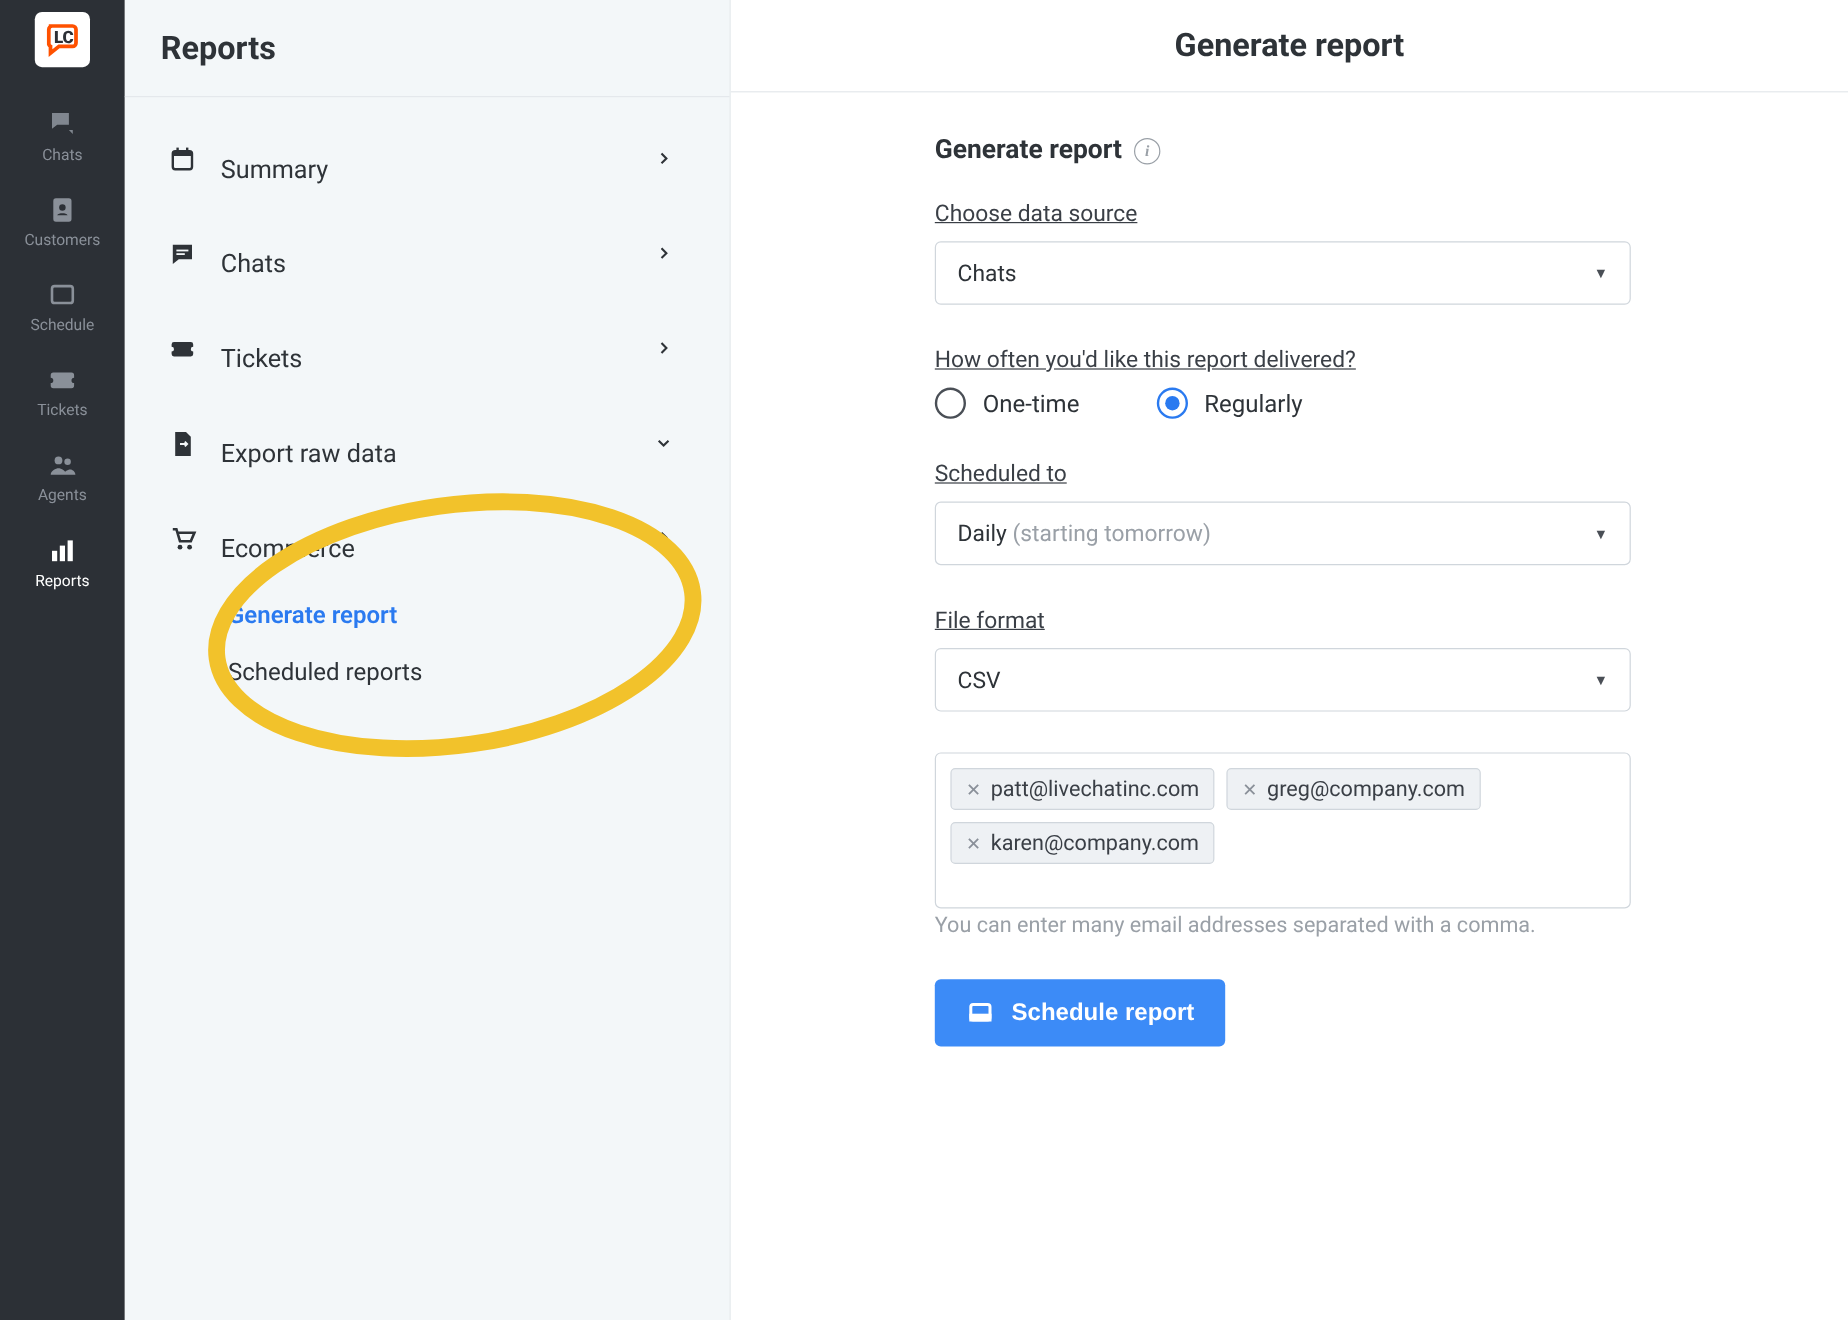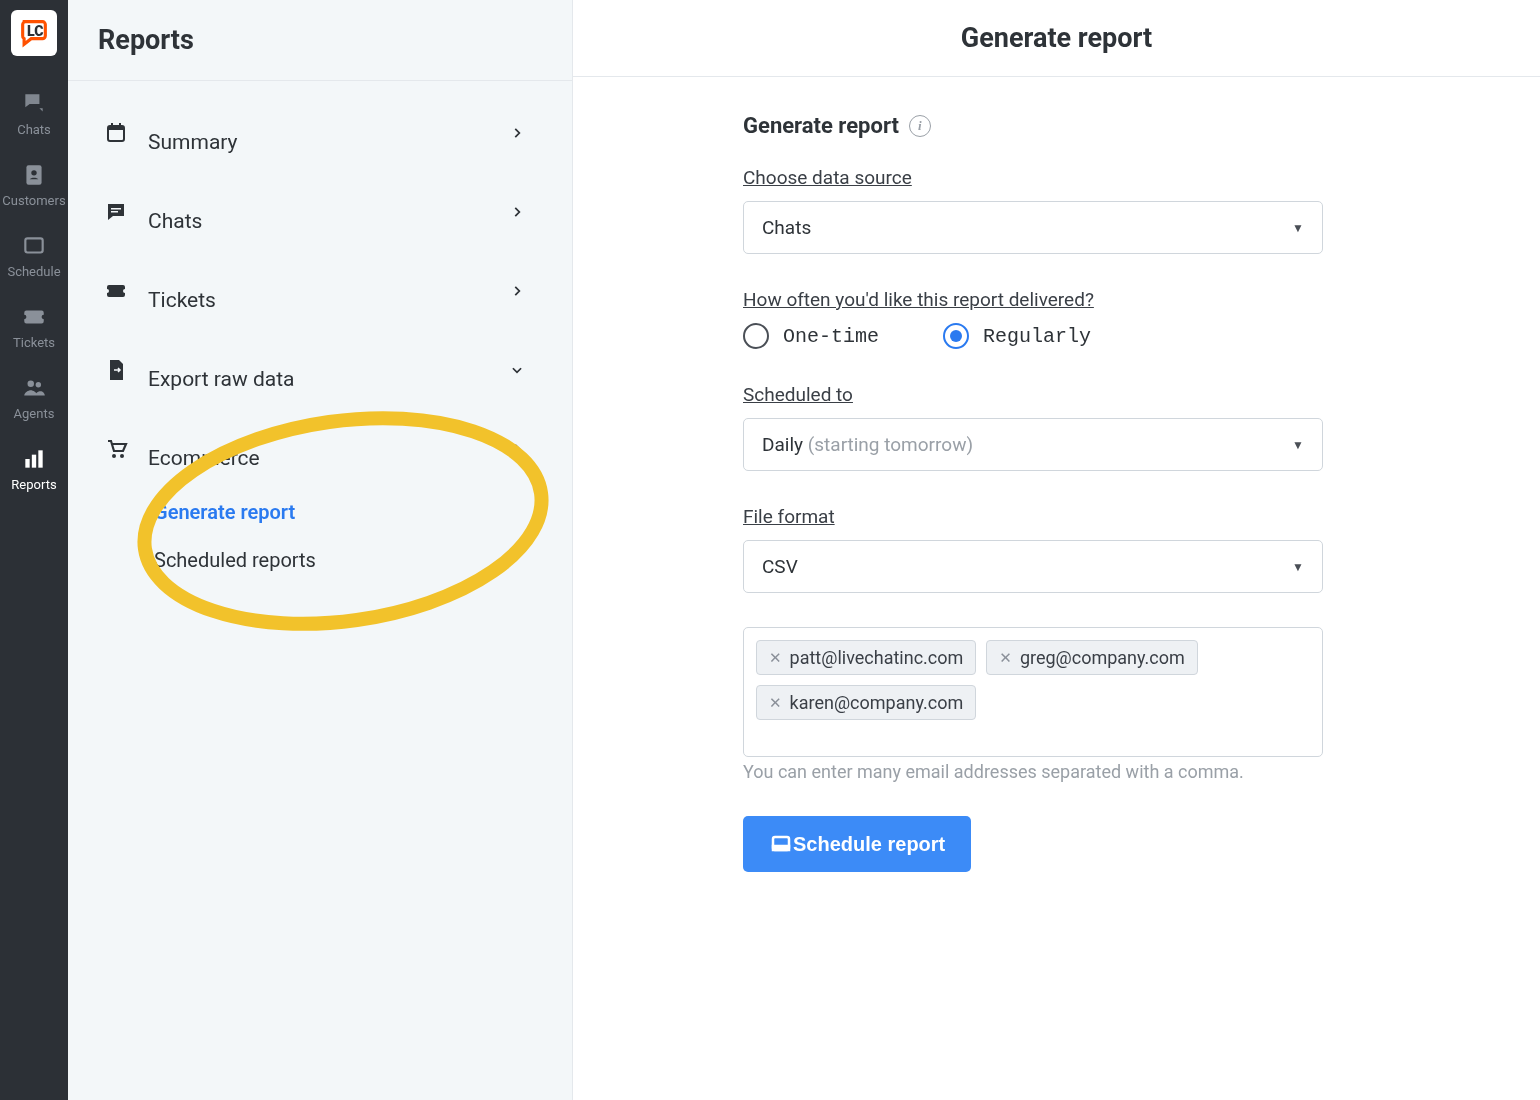--- a/index.html
+++ b/index.html
@@ -8,21 +8,21 @@
   display: flex;
   width: 1540px;
   height: 1100px;
   background: #fff;
   color: #2e3338;
   overflow: hidden;
 }
 
 
 .rail {
-  width: 68px;
+  width: 104px;
   background: #2c3036;
   display: flex;
   flex-direction: column;
   align-items: center;
   padding-top: 10px;
   flex-shrink: 0;
 }
 .rail .logo {
   width: 46px; height: 46px;
   background: #fff;
@@ -119,21 +119,21 @@
   padding: 14px 18px;
   font-size: 19px;
   color: #2e3338;
   background: #fff;
   display: flex; justify-content: space-between; align-items: center;
   cursor: pointer;
 }
 .select .hint { color: #9aa0a7; }
 .select .caret { color: #4a4f56; font-size: 12px; }
 .form-block { margin-bottom: 34px; }
-.radio-row { display: flex; gap: 64px; align-items: center; font-family: Liberation Mono, monospace; }
+.radio-row { display: flex; gap: 64px; align-items: center; }
 .radio {
   display: flex; align-items: center; gap: 14px;
   font-size: 20px; cursor: pointer;
 }
 .radio .circle {
   width: 26px; height: 26px; border: 2.5px solid #4a4f56; border-radius: 50%;
   display:flex;align-items:center;justify-content:center;
 }
 .radio.selected .circle { border-color: #2a7af0; }
 .radio.selected .circle .dot {
@@ -158,21 +158,21 @@
 }
 .chip .x { color: #8a9099; cursor: pointer; font-size: 15px;}
 .helper { color: #9aa0a7; font-size: 18px; margin-top: 4px; }
 .primary-btn {
   background: #3c8bf7;
   color: #fff;
   border: none;
   border-radius: 5px;
   padding: 16px 26px;
   font-size: 20px; font-weight: 700;
-  display: inline-flex; align-items: center; 
+  display: inline-flex; align-items: center; gap: 14px;
   cursor: pointer;
 }
 .primary-btn .btn-icon { width: 24px; height: 24px; display:flex;align-items:center;justify-content:center;}
 </style>
 </head>
 <body>
 
 <nav class="rail">
   <div class="logo">
     <svg width="34" height="34" viewBox="0 0 24 24">

